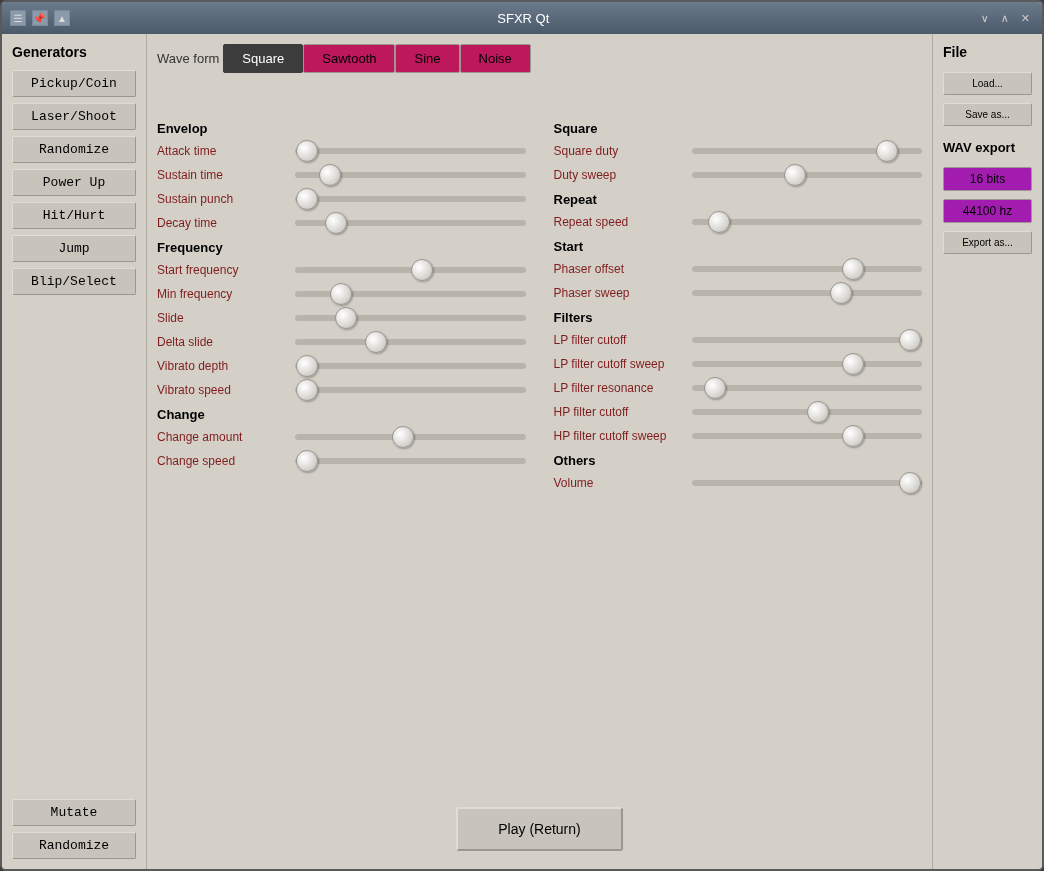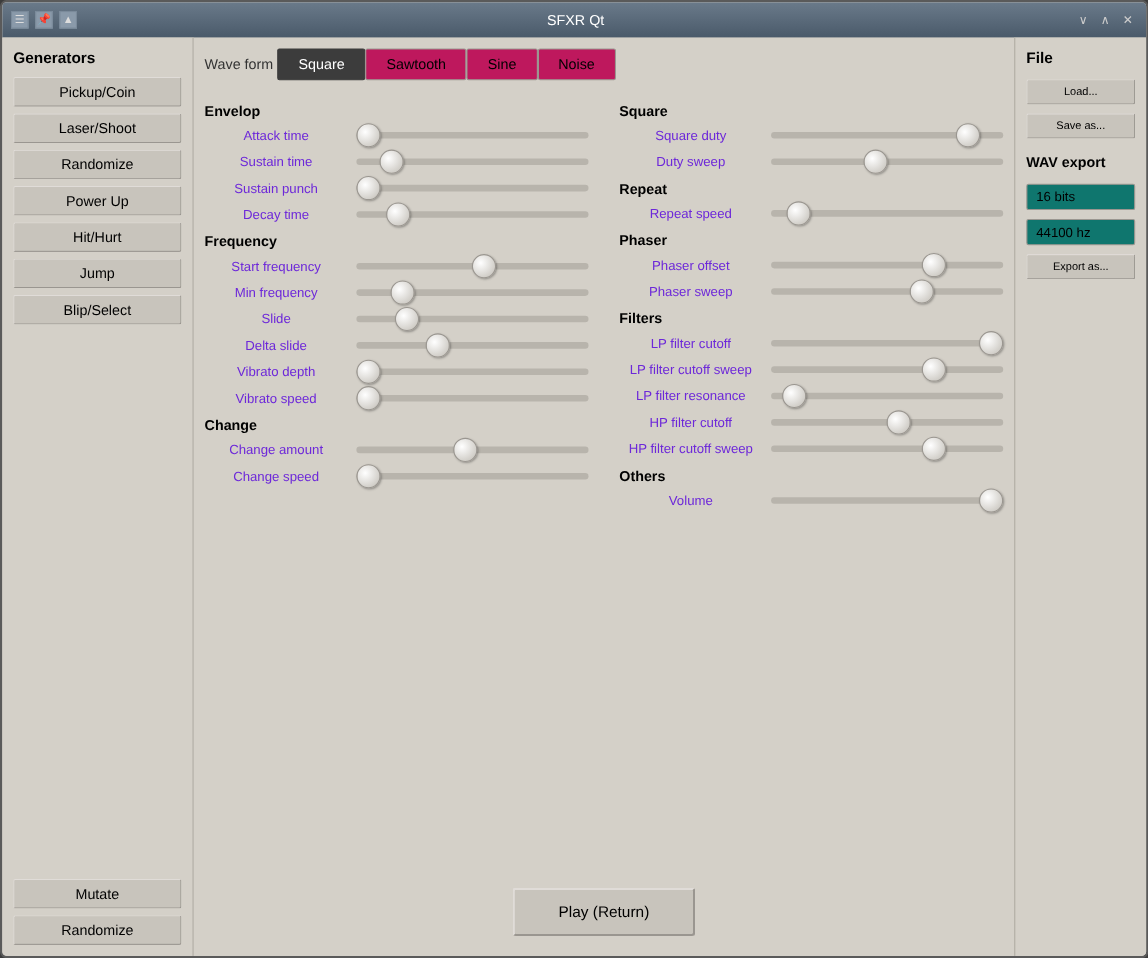--- a/index.html
+++ b/index.html
@@ -64,21 +64,21 @@
       color: #ccc;
       cursor: pointer;
       padding: 2px 4px;
     }
     .content {
       display: flex;
       flex: 1;
       overflow: hidden;
     }
     .sidebar {
-      width: 174px;
+      width: 145px;
       background: #d4d0c8;
       padding: 10px;
       display: flex;
       flex-direction: column;
       gap: 6px;
       border-right: 1px solid #b0aca4;
       flex-shrink: 0;
     }
     .sidebar-title {
       font-weight: bold;
@@ -88,20 +88,21 @@
     .sidebar-btn {
       background: #c8c4bc;
       border: 1px solid #9a9690;
       border-top-color: #e0dcd8;
       border-left-color: #e0dcd8;
       padding: 5px 8px;
       text-align: center;
       cursor: pointer;
       font-size: 13px;
       border-radius: 2px;
+      font-family: Liberation Mono, monospace;
     }
     .sidebar-spacer {
       flex: 1;
     }
     .main-area {
       flex: 1;
       display: flex;
       flex-direction: column;
       padding: 10px;
       overflow: auto;
@@ -126,20 +127,21 @@
     }
     .waveform-btn.active {
       background: #3c3c3c;
       color: white;
       border-color: #3c3c3c;
     }
     .panels {
       display: flex;
       gap: 28px;
       flex: 1;
+      margin-top: 28px;
     }
     .panel-left {
       flex: 1;
     }
     .panel-right {
       flex: 1;
     }
     .section-title {
       font-weight: bold;
       font-size: 13px;
@@ -147,23 +149,23 @@
       margin-top: 4px;
     }
     .slider-row {
       display: flex;
       align-items: center;
       margin-bottom: 10px;
       gap: 8px;
     }
     .slider-label {
       width: 130px;
-      text-align: center;
+      text-align: left;
       font-size: 12px;
-      color: #6d28d9;
+      color: #7f1d1d;
       flex-shrink: 0;
     }
     .slider-track {
       flex: 1;
       height: 6px;
       background: #b8b4ac;
       border-radius: 3px;
       position: relative;
       max-width: 280px;
     }
@@ -173,21 +175,21 @@
       background: radial-gradient(circle at 35% 35%, #ffffff, #c0bcb4);
       border: 1px solid #9a9690;
       border-radius: 50%;
       position: absolute;
       top: 50%;
       transform: translateY(-50%);
       cursor: pointer;
       box-shadow: 1px 1px 2px rgba(0,0,0,0.3);
     }
     .right-panel {
-      width: 120px;
+      width: 110px;
       background: #d4d0c8;
       padding: 10px;
       border-left: 1px solid #b0aca4;
       display: flex;
       flex-direction: column;
       gap: 8px;
       flex-shrink: 0;
     }
     .right-title {
       font-weight: bold;
@@ -206,23 +208,24 @@
       border-radius: 2px;
       width: 100%;
     }
     .right-section-title {
       font-weight: bold;
       font-size: 13px;
       margin-top: 6px;
       margin-bottom: 4px;
     }
     .right-info-btn {
-      background: #0f766e;
+      background: #a21caf;
       border: 1px solid #9a9690;
       padding: 4px 8px;
+      text-align: center;
       font-size: 12px;
       width: 100%;
       border-radius: 2px;
       cursor: default;
     }
     .bottom-row {
       display: flex;
       justify-content: center;
       align-items: center;
       padding: 16px 0 8px 0;
@@ -397,21 +400,21 @@
 
           <div class="section-title">Repeat</div>
 
           <div class="slider-row">
             <span class="slider-label">Repeat speed</span>
             <div class="slider-track">
               <div class="slider-thumb" style="left: calc(12% - 11px);"></div>
             </div>
           </div>
 
-          <div class="section-title">Phaser</div>
+          <div class="section-title">Start</div>
 
           <div class="slider-row">
             <span class="slider-label">Phaser offset</span>
             <div class="slider-track">
               <div class="slider-thumb" style="left: calc(70% - 11px);"></div>
             </div>
           </div>
 
           <div class="slider-row">
             <span class="slider-label">Phaser sweep</span>

